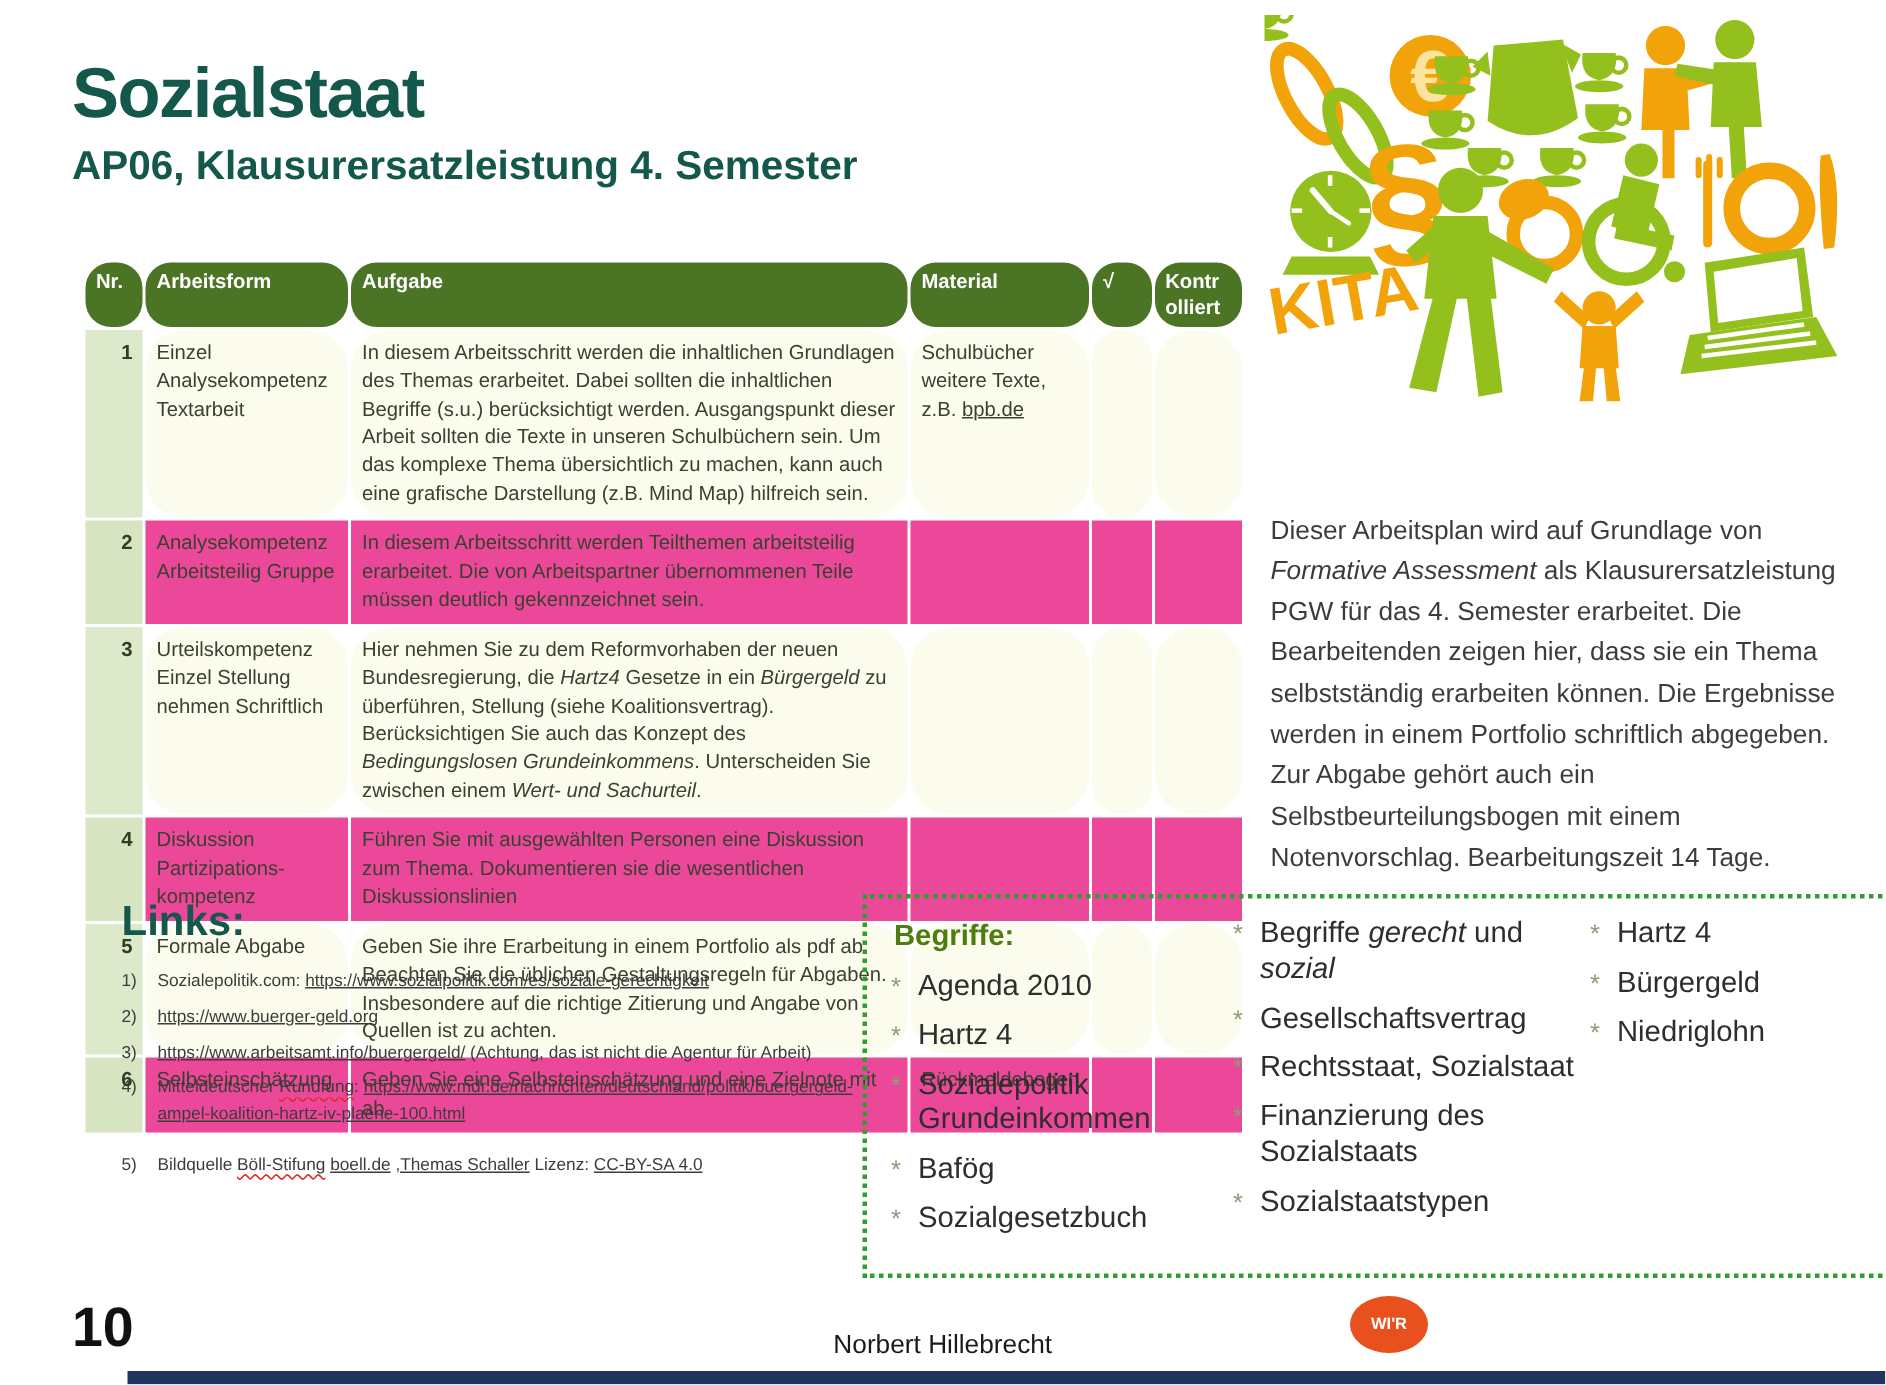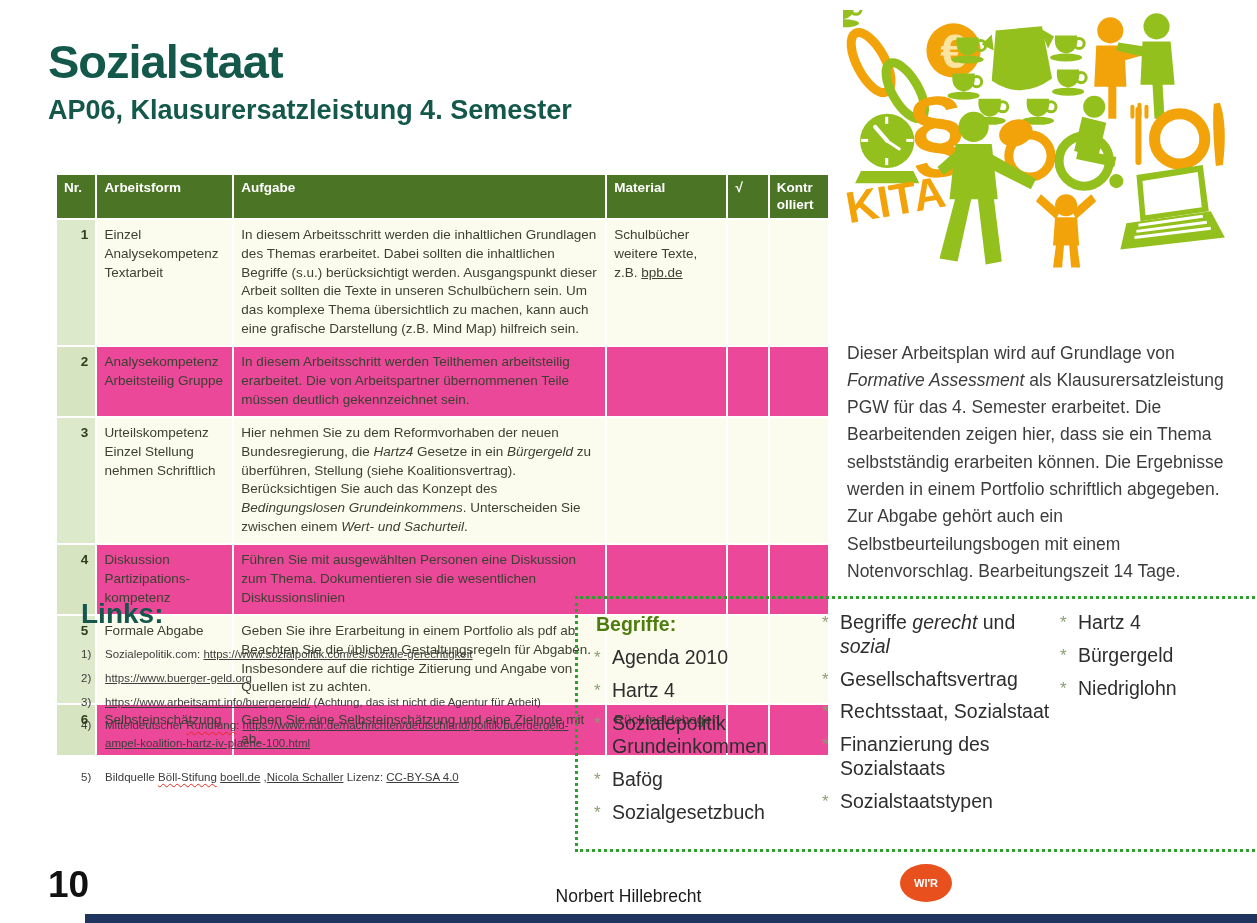--- a/index.html
+++ b/index.html
@@ -10,24 +10,24 @@
   .title-block{position:absolute;left:48px;top:34px;}
   .title-block h1{margin:0;font-size:47px;font-weight:bold;color:#14584c;letter-spacing:-1px;}
   .title-block h2{margin:6px 0 0 0;font-size:27px;font-weight:bold;color:#14584c;}
 
   
   .illustration{position:absolute;left:843px;top:10px;width:407px;height:292px;}
 
   
   .work-table{position:absolute;left:55px;top:173px;width:775px;border-collapse:separate;border-spacing:2px;}
   .work-table th{background:#4b7424;color:#fff;font-size:13.5px;font-weight:bold;text-align:left;
-                 padding:5px 7px 4px 7px;vertical-align:top;line-height:1.25;}
+                 padding:5px 7px 4px 7px;vertical-align:top;line-height:1.25;border-radius:17px;}
   .work-table td{font-size:13.5px;line-height:1.4;color:#3b4031;vertical-align:top;padding:6px 7px;}
   .work-table td.nr{background:#dde9cb;text-align:right;font-weight:bold;color:#2f3d20;width:26px;}
-  .work-table tr.odd td.body{background:#fcfcee;}
+  .work-table tr.odd td.body{background:#fcfcee;border-radius:26px;}
   .work-table tr.even td.body{background:#ec4899;}
   .work-table tr.odd td.nr{background:#dde9cb;}
   .work-table tr.even td.nr{background:#d7e4c2;}
   .col-form{width:122px;}
   .col-aufgabe{width:418px;}
   .col-material{width:100px;}
   .col-check{width:30px;}
   .col-kontro{width:53px;word-break:break-all;}
   .it{font-style:italic;}
   .lnk{color:inherit;text-decoration:underline;cursor:pointer;}
@@ -267,21 +267,21 @@
         <div class="link-item">
           <span class="link-num">3)</span>
           <div class="link-text"><a class="lnk">https://www.arbeitsamt.info/buergergeld/</a><span> (Achtung, das ist nicht die Agentur für Arbeit)</span></div>
         </div>
         <div class="link-item">
           <span class="link-num">4)</span>
           <div class="link-text"><span>Mitteldeutscher </span><span class="misspell">Rundfung</span><span>: </span><a class="lnk">https://www.mdr.de/nachrichten/deutschland/politik/buergergeld-ampel-koalition-hartz-iv-plaene-100.html</a></div>
         </div>
         <div class="link-item">
           <span class="link-num">5)</span>
-          <div class="link-text"><span>Bildquelle </span><span class="misspell">Böll-Stifung</span><span> </span><a class="lnk">boell.de</a><span> ,</span><a class="lnk">Nicola Schaller</a><span>  Lizenz: </span><a class="lnk">CC-BY-SA 4.0</a></div>
+          <div class="link-text"><span>Bildquelle </span><span class="misspell">Böll-Stifung</span><span> </span><a class="lnk">boell.de</a><span> ,</span><a class="lnk">Themas Schaller</a><span>  Lizenz: </span><a class="lnk">CC-BY-SA 4.0</a></div>
         </div>
       </div>
   </div>
 
   <div class="begriffe">
     <div class="bg-col bg-col1">
       <div class="bg-head">Begriffe:</div>
       <div class="bg-items">
           <div class="bg-item">
             <span class="bg-star">*</span>

